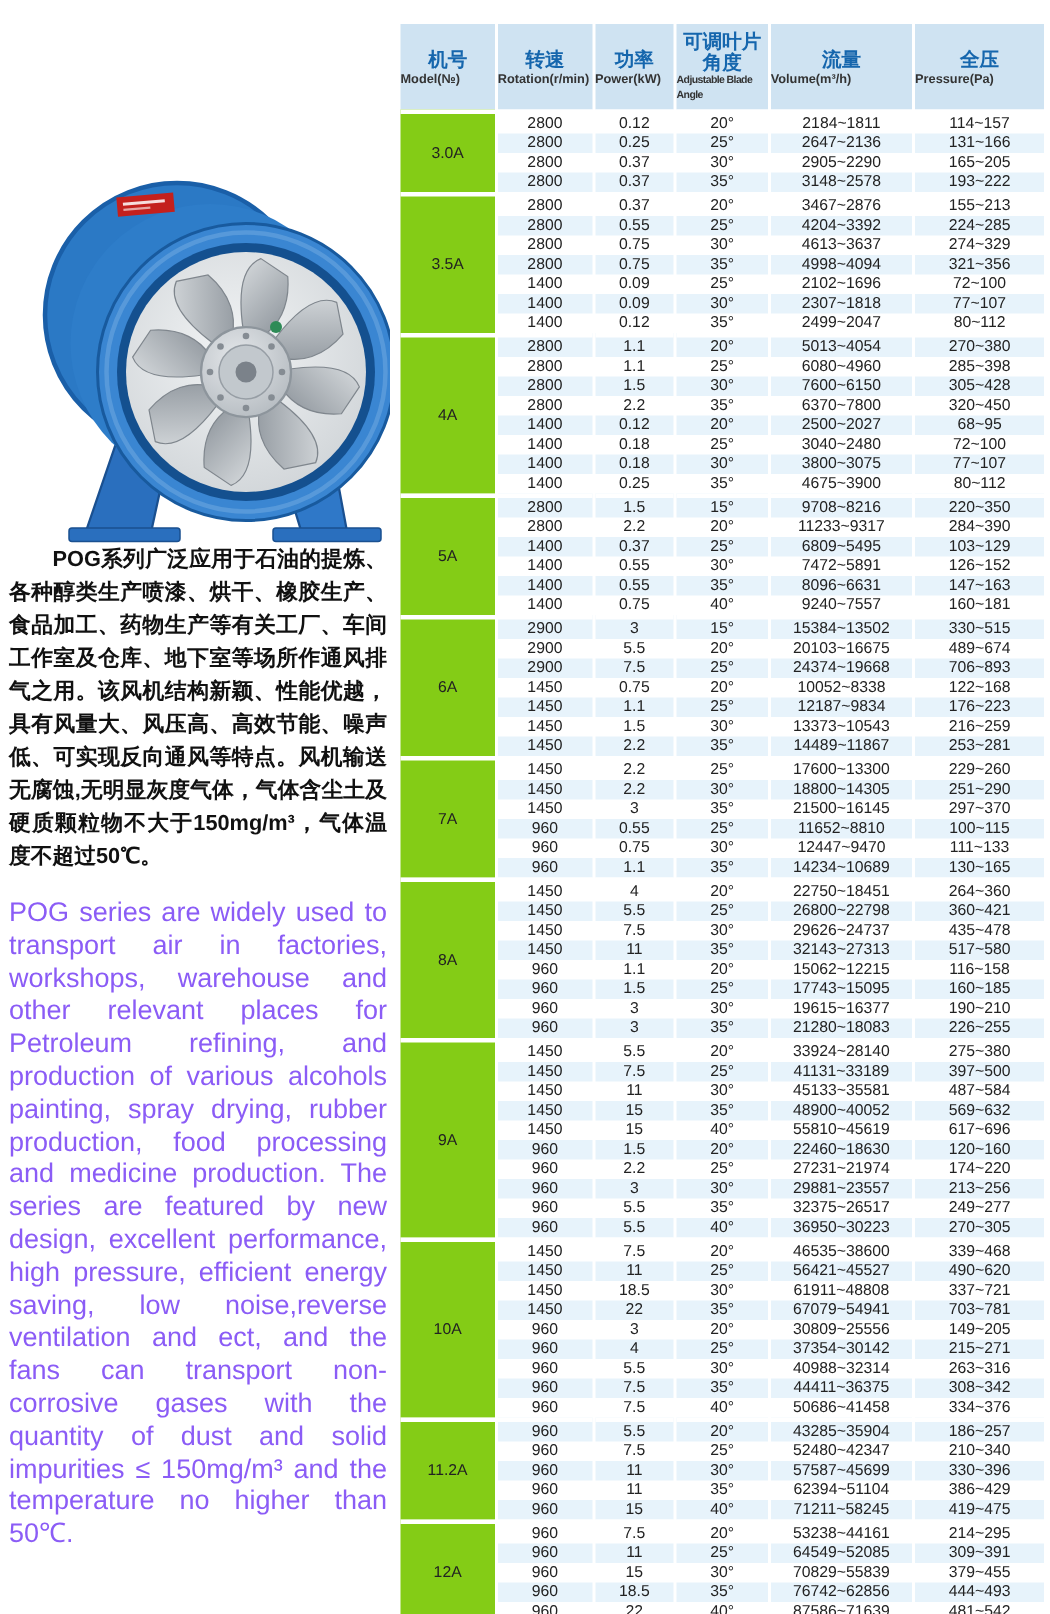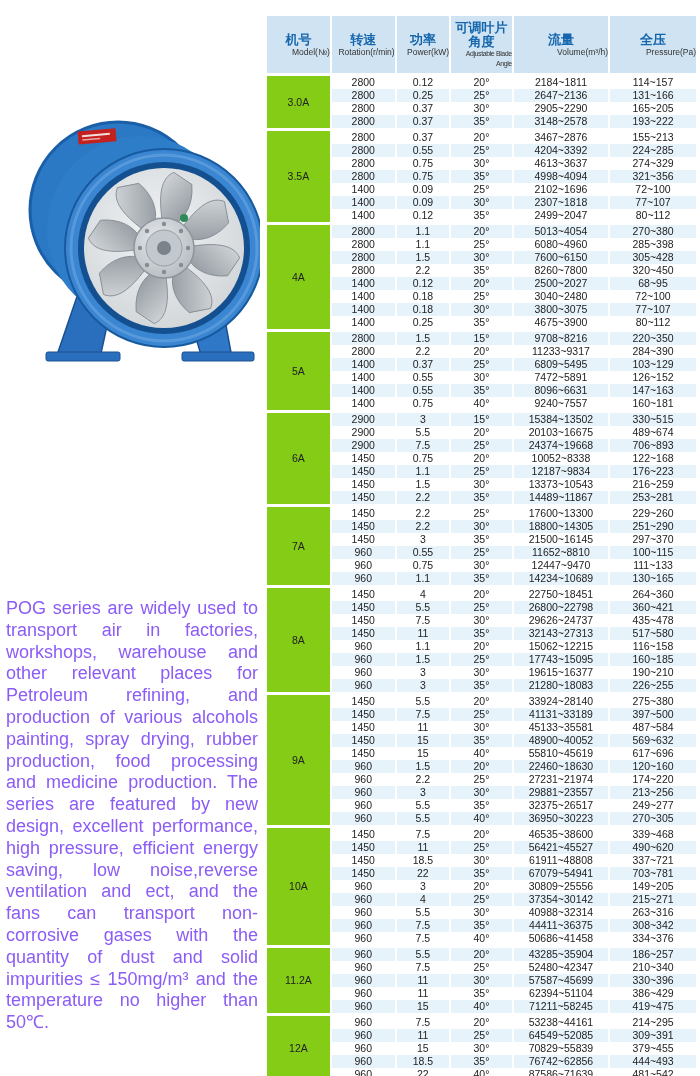--- a/index.html
+++ b/index.html
@@ -12,21 +12,21 @@
              font-size:14.5px; line-height:22px; font-weight:bold; color:#111;
              text-align:justify; text-indent:2em; }
   .en-text { position:absolute; left:6px; top:598px; width:252px; margin:0;
              font-size:18px; line-height:21.8px; color:#8b5cf6; text-align:justify; }
 
   
   .tbl-wrap { position:absolute; left:265px; top:16px; width:433px; }
   table.spec { width:100%; border-collapse:separate; border-spacing:2px 0; table-layout:fixed; }
   table.spec th { background:#cfe3f2; padding:5px 0 4px; vertical-align:middle; }
   .h-zh { font-size:13px; line-height:14px; font-weight:bold; color:#1566ad; text-align:center; }
-  .h-en { font-size:8.5px; line-height:10px; font-weight:normal; color:#333; text-align:right; }
+  .h-en { font-size:8.5px; line-height:10px; font-weight:bold; color:#333; text-align:left; }
   table.spec th:nth-child(4) .h-en { font-size:7px; letter-spacing:-0.4px; }
   table.spec td { height:13px; font-size:10.5px; line-height:13px; color:#222;
                   text-align:center; padding:0; white-space:nowrap; overflow:hidden; }
   td.stripe { background:#e7f3fb; }
   td.model  { background:#84cc16; font-size:11px; color:#333; }
   tr.group-first td { border-top:3px solid #fff; }
 </style>
 </head>
 <body>
 
@@ -96,20 +96,21 @@
           <circle cx="155" cy="151" r="2.2" fill="#858c93"></circle>
         <circle cx="121" cy="117" r="2.2" fill="#858c93"></circle>
           <circle cx="121" cy="151" r="2.2" fill="#858c93"></circle>
         <circle cx="158" cy="104" r="4" fill="#2e8b57"></circle>
       </g>
 
       <circle cx="138" cy="134" r="93" fill="none" stroke="#6fa9e0" stroke-width="3" opacity="0.55"></circle>
     </svg>
   </div>
 
+  <p class="zh-text">POG系列广泛应用于石油的提炼、各种醇类生产喷漆、烘干、橡胶生产、食品加工、药物生产等有关工厂、车间工作室及仓库、地下室等场所作通风排气之用。该风机结构新颖、性能优越，具有风量大、风压高、高效节能、噪声低、可实现反向通风等特点。风机输送无腐蚀,无明显灰度气体，气体含尘土及硬质颗粒物不大于150mg/m³，气体温度不超过50℃。</p>
   <p class="en-text">POG series are widely used to transport air in factories, workshops, warehouse and other relevant places for Petroleum refining, and production of various alcohols painting, spray drying, rubber production, food processing and medicine production. The series are featured by new design, excellent performance, high pressure, efficient energy saving, low noise,reverse ventilation and ect, and the fans can transport non-corrosive gases with the quantity of dust and solid impurities ≤ 150mg/m³ and the temperature no higher than 50℃.</p>
 
   <div class="tbl-wrap">
     <table class="spec">
       <colgroup>
         <col style="width:15%">
           <col style="width:15%">
           <col style="width:12.5%">
         <col style="width:14.5%">
           <col style="width:22.5%">
@@ -242,21 +243,21 @@
             <td class="stripe">2800</td>
             <td class="stripe">1.5</td>
             <td class="stripe">30°</td>
             <td class="stripe">7600~6150</td>
             <td class="stripe">305~428</td>
           </tr>
           <tr>
             <td>2800</td>
             <td>2.2</td>
             <td>35°</td>
-            <td>8260~7800</td>
+            <td>6370~7800</td>
             <td>320~450</td>
           </tr>
           <tr>
             <td class="stripe">1400</td>
             <td class="stripe">0.12</td>
             <td class="stripe">20°</td>
             <td class="stripe">2500~2027</td>
             <td class="stripe">68~95</td>
           </tr>
           <tr>

